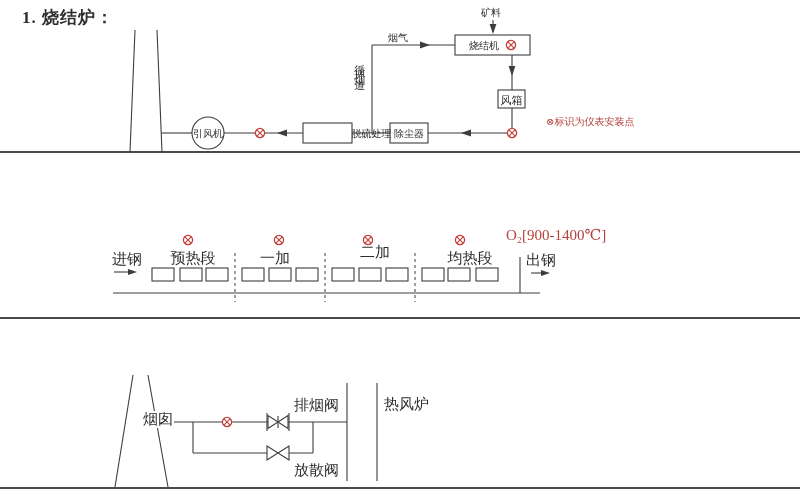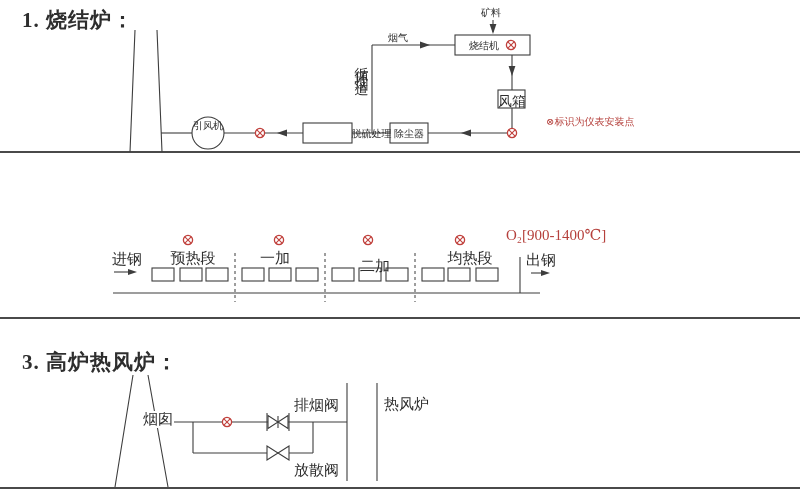--- a/index.html
+++ b/index.html
@@ -1,23 +1,23 @@
 <!DOCTYPE html>
 <html><head>
 <meta charset="utf-8">
 <style>
   html,body{margin:0;padding:0;background:#ffffff;}
   #canvas{position:relative;width:800px;height:500px;background:#ffffff;overflow:hidden;
           font-family:"Liberation Serif","DejaVu Serif",serif;}
   #diagram{position:absolute;left:0;top:0;}
   .lbl{position:absolute;color:#2e2e2e;white-space:nowrap;line-height:1.15;}
-  .title{font-size:21px;font-weight:600;letter-spacing:1px;}
+  .title{font-size:17px;font-weight:600;letter-spacing:1px;}
   .s10{font-size:10px;}
   .s11{font-size:15px;}
-  .s9{font-size:14px;}
+  .s9{font-size:11px;}
   .ctr{text-align:center;}
   .red{color:#b5403c;}
   .vert{writing-mode:vertical-rl;letter-spacing:5px;}
   .onwhite{background:#ffffff;padding:0 1px;}
   .ln{stroke:#3d3d3d;stroke-width:1.1;fill:none;}
   .thick{stroke:#4a4a4a;stroke-width:2;}
   .box{fill:#ffffff;stroke:#3d3d3d;stroke-width:1.1;}
   .arr{fill:#3d3d3d;stroke:none;}
   .dash{stroke:#3d3d3d;stroke-width:1;stroke-dasharray:3,3;fill:none;}
 </style>
@@ -112,37 +112,36 @@
       </g>
       <g>
         <polygon points="267,446 267,460 278,453" class="box"></polygon>
         <polygon points="289,446 289,460 278,453" class="box"></polygon>
       </g>
       <use href="#inst" x="227" y="422"></use>
     </g>
   </svg>
 
   <div class="lbl title" style="left:22px;top:8px;">1. 烧结炉：</div>
-  <div class="lbl s10 ctr" style="left:190px;top:120px;width:36px;">引风机</div>
+  <div class="lbl s10 ctr" style="left:190px;top:128px;width:36px;">引风机</div>
   <div class="lbl s10 ctr" style="left:303px;top:128px;width:49px;margin-left:44px;">脱硫处理</div>
   <div class="lbl s10 ctr" style="left:390px;top:128px;width:38px;">除尘器</div>
   <div class="lbl s9 ctr" style="left:498px;top:94px;width:27px;">风箱</div>
   <div class="lbl s10 ctr" style="left:461px;top:40px;width:46px;">烧结机</div>
   <div class="lbl s10" style="left:481px;top:7px;">矿料</div>
   <div class="lbl s10" style="left:388px;top:32px;">烟气</div>
   <div class="lbl s9 vert" style="left:353px;top:56px;">循环烟道</div>
   <div class="lbl s10 red" style="left:546px;top:116px;">⊗标识为仪表安装点</div>
 
   <div class="lbl s11" style="left:112px;top:251px;">进钢</div>
   <div class="lbl s11 ctr" style="left:160px;top:250px;width:66px;text-align:center;">预热段</div>
   <div class="lbl s11 ctr" style="left:242px;top:250px;width:66px;">一加</div>
-  <div class="lbl s11 ctr" style="left:342px;top:258px;width:66px;">二加</div>
+  <div class="lbl s11 ctr" style="left:342px;top:244px;width:66px;">二加</div>
   <div class="lbl s11 ctr" style="left:437px;top:250px;width:66px;">均热段</div>
   <div class="lbl s11" style="left:526px;top:252px;">出钢</div>
   <div class="lbl s11 red" style="left:506px;top:227px;">O₂[900-1400℃]</div>
 
-  <div class="lbl title" style="left:22px;top:350px;">3. 高炉热风炉：</div>
   <div class="lbl s11 onwhite" style="left:142px;top:411px;">烟囱</div>
   <div class="lbl s11" style="left:294px;top:397px;">排烟阀</div>
   <div class="lbl s11" style="left:294px;top:462px;">放散阀</div>
   <div class="lbl s11" style="left:384px;top:396px;">热风炉</div>
 
 </div>
 
 </body></html>

